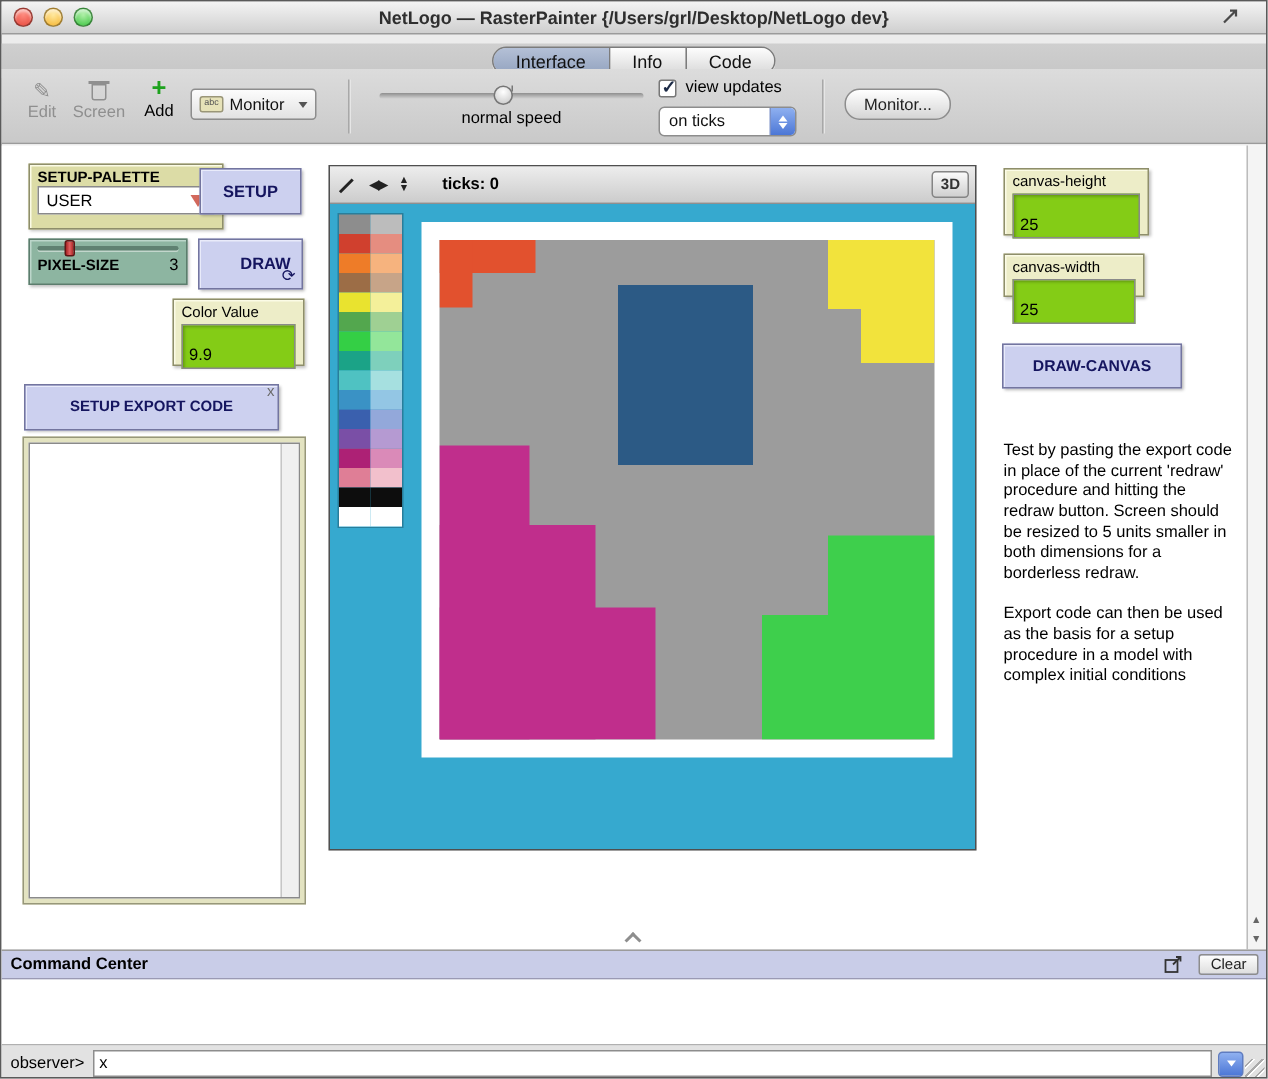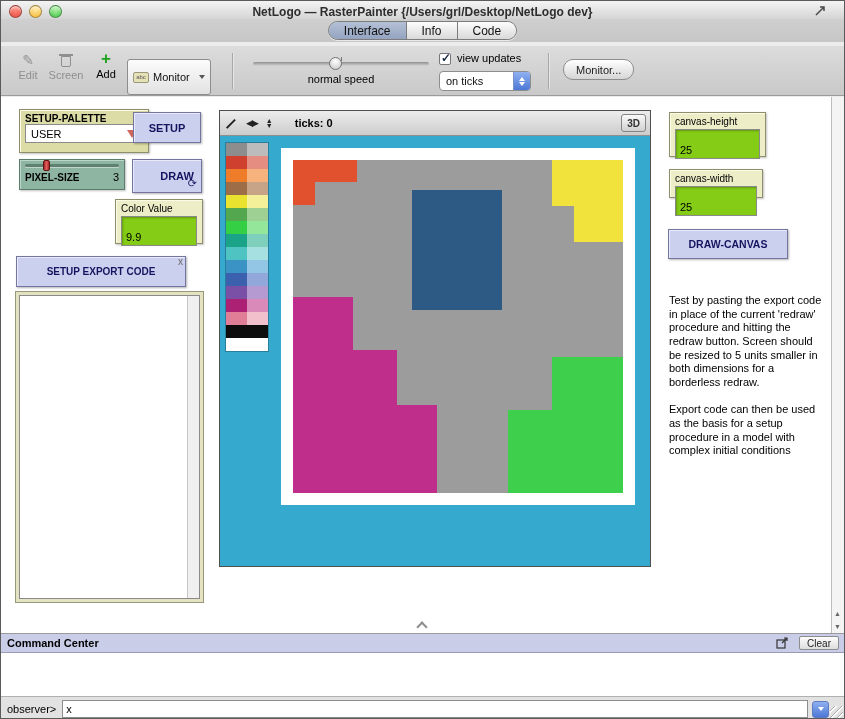--- a/index.html
+++ b/index.html
@@ -15,40 +15,40 @@
   .traffic { position:absolute; left:8px; top:4px; display:flex; gap:7px; }
   .tl { width:13px; height:13px; border-radius:50%; border:1px solid rgba(0,0,0,.35);
         box-shadow: inset 0 2px 2px rgba(255,255,255,.6); }
   .tl.red { background:radial-gradient(circle at 50% 35%, #ff8a7e, #e4473b); }
   .tl.yellow { background:radial-gradient(circle at 50% 35%, #ffe9a0, #f5b32c); }
   .tl.green { background:radial-gradient(circle at 50% 35%, #b0f0a8, #37c23c); }
   .title { flex:1; text-align:center; font-size:12px; font-weight:bold; color:#2e2e2e; }
   .expand-icon { position:absolute; right:18px; top:4px; }
 
   
-  .tabstrip { position:absolute; left:0; top:18px; width:100%; height:23px;
+  .tabstrip { position:absolute; left:0; top:28px; width:100%; height:23px;
     background:linear-gradient(#cfcfcf,#c6c6c6); display:flex; justify-content:center; align-items:center; }
   .segmented { display:flex; height:19px; border:1px solid #7c7c7c; border-radius:10px; overflow:hidden;
     box-shadow:0 1px 0 rgba(255,255,255,.6); }
   .seg { padding:0 15px; font-size:12px; color:#111; display:flex; align-items:center;
     background:linear-gradient(#fdfdfd,#d9d9d9); border-right:1px solid #7c7c7c; cursor:default; }
   .seg:last-child { border-right:none; }
   .seg.selected { background:linear-gradient(#b4c0d6,#94a4c0); }
 
   
   .toolbar { position:absolute; left:0; top:45px; width:100%; height:50px;
     background:linear-gradient(#dcdcdc,#c9c9c9); border-bottom:1px solid #9b9b9b; }
   .tool-btn { position:absolute; display:flex; flex-direction:column; align-items:center; gap:2px; }
   .tool-label { font-size:11px; color:#000; }
   .tool-btn.disabled .tool-label { color:#8f8f8f; }
   .pencil-glyph { font-size:14px; color:#8f8f8f; line-height:14px; }
   .trash-glyph { width:10px; height:11px; border:1px solid #8f8f8f; border-radius:0 0 2px 2px; position:relative; margin-top:3px; }
   .trash-glyph::before { content:''; position:absolute; left:-3px; right:-3px; top:-3px; height:2px; background:#8f8f8f; }
   .plus-glyph { font-size:17px; font-weight:bold; color:#1ea21e; line-height:14px; }
-  .widget-dropdown { position:absolute; left:126px; top:13px; width:84px; height:36px;
+  .widget-dropdown { position:absolute; left:126px; top:13px; width:84px; height:21px;
     background:linear-gradient(#fcfcfc,#e2e2e2); border:1px solid #8d8d8d; border-radius:3px;
     display:flex; align-items:center; gap:4px; padding:0 5px; font-size:11px; color:#111; }
   .mini-widget-icon { width:16px; height:11px; background:#e6e2b8; border:1px solid #9a9678;
     border-radius:2px; font-size:6px; line-height:9px; text-align:center; color:#555; }
   .dd-caret { width:0; height:0; border-left:3.5px solid transparent; border-right:3.5px solid transparent;
     border-top:4px solid #555; margin-left:auto; }
   .vsep { position:absolute; top:7px; width:1px; height:36px; background:#a8a8a8; box-shadow:1px 0 0 #e6e6e6; }
   .speed-track { position:absolute; left:252px; top:16px; width:176px; height:4px;
     background:linear-gradient(#8e8e8e,#d6d6d6); border-radius:2px; }
   .speed-tick { position:absolute; left:50%; top:-5px; width:1px; height:4px; background:#777; }

